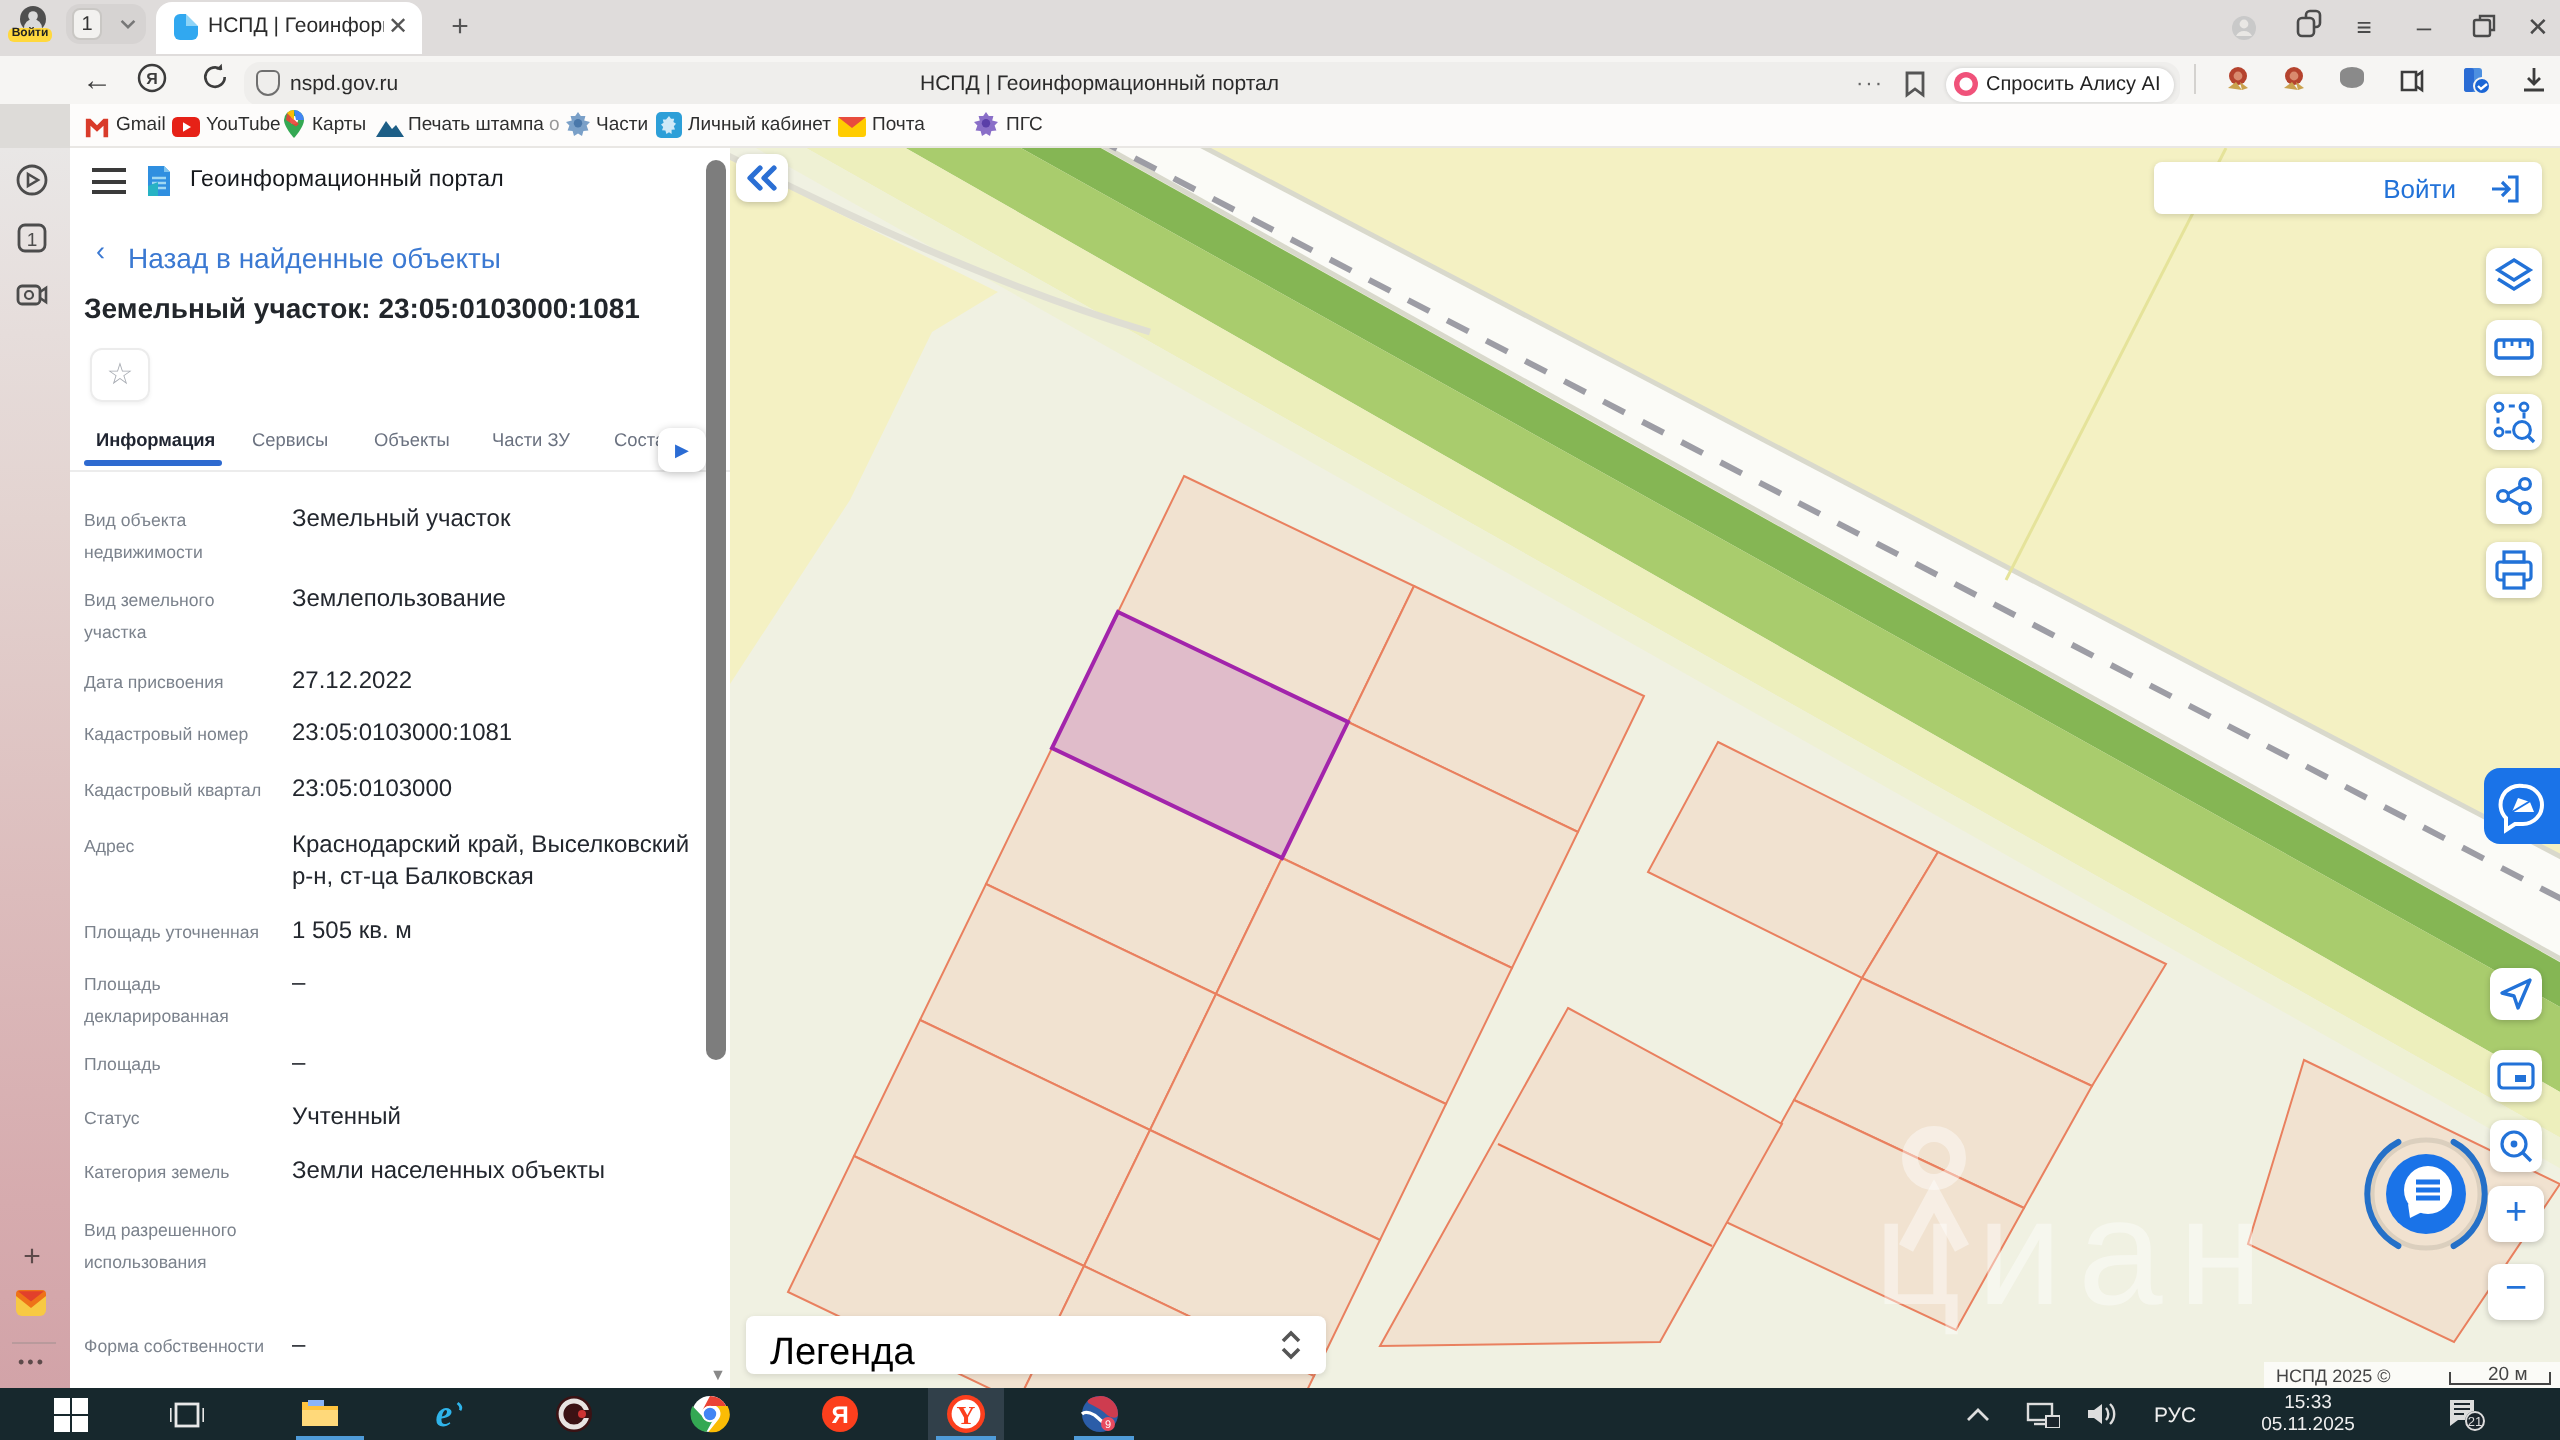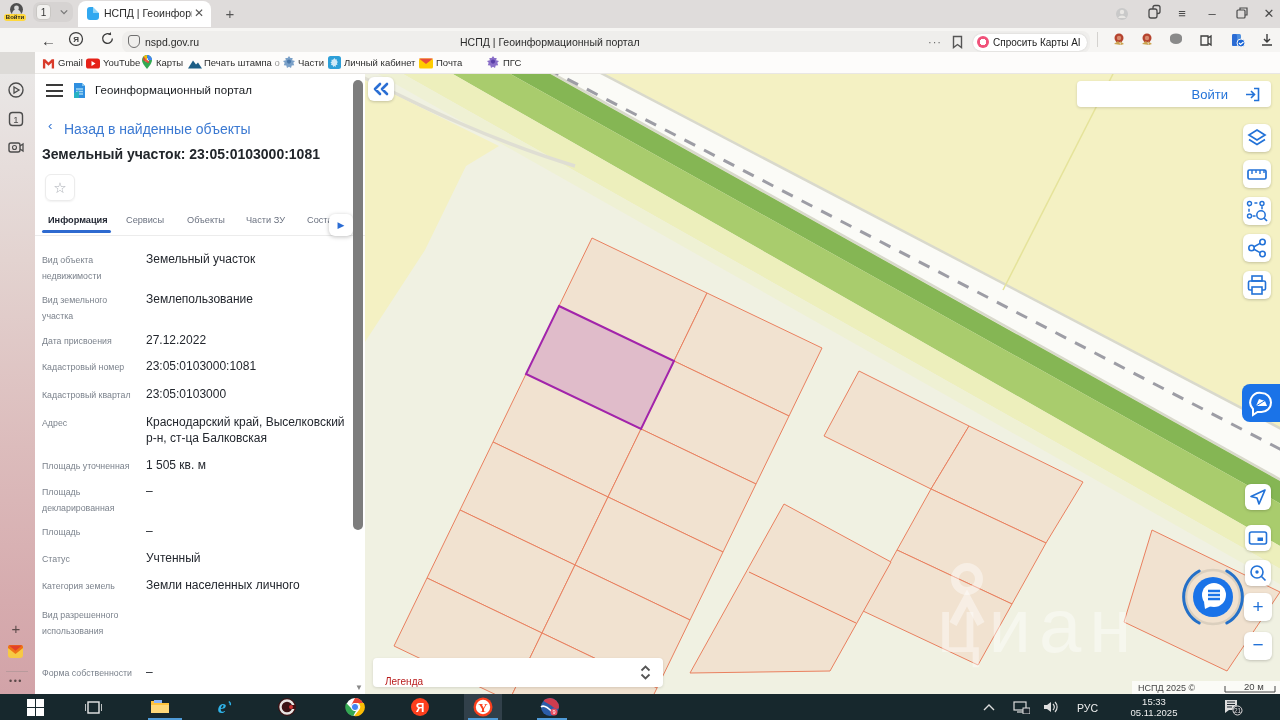--- a/index.html
+++ b/index.html
@@ -117,21 +117,21 @@
  <div class="urlbar">
   <div class="shield"></div>
   <div class="u">nspd.gov.ru</div>
   <div class="title">НСПД | Геоинформационный портал</div>
   <div class="dots3">···</div>
   <svg style="position:absolute;left:830px;top:4px" width="11" height="14" viewBox="0 0 11 14">
           <path d="M1.5 1.5h8v11l-4-3-4 3z" fill="none" stroke="#555" stroke-width="1.4"></path>
         </svg>
   <div class="alice">
           <div class="ring"></div>
-          <div class="t">Спросить Карты AI</div>
+          <div class="t">Спросить Алису AI</div>
         </div>
  </div>
  <div style="position:absolute;left:1097px;top:4px;width:1px;height:15px;background:#d4d2cf"></div>
  <svg class="ext" style="left:1111px" viewBox="0 0 16 16">
         <circle cx="8" cy="6" r="4.5" fill="#b5432e"></circle>
         <circle cx="8" cy="6" r="2.2" fill="#d98a6e"></circle>
         <path d="M3 12l4-3 3 4z" fill="#caa24e"></path>
         <path d="M13 12l-4-3 1 4z" fill="#caa24e"></path>
       </svg>
  <svg class="ext" style="left:1139px" viewBox="0 0 16 16">
@@ -262,21 +262,21 @@
  <div class="val" style="top:341px">Краснодарский край, Выселковский р-н, ст-ца Балковская</div>
  <div class="lbl" style="top:385px">Площадь уточненная</div>
  <div class="val" style="top:384px">1 505 кв. м</div>
  <div class="lbl" style="top:411px">Площадь<br>декларированная</div>
  <div class="val" style="top:410px">–</div>
  <div class="lbl" style="top:451px">Площадь</div>
  <div class="val" style="top:450px">–</div>
  <div class="lbl" style="top:478px">Статус</div>
  <div class="val" style="top:477px">Учтенный</div>
  <div class="lbl" style="top:505px">Категория земель</div>
- <div class="val" style="top:504px">Земли населенных личного</div>
+ <div class="val" style="top:504px">Земли населенных объекты</div>
  <div class="lbl" style="top:534px">Вид разрешенного<br>использования</div>
  <div class="lbl" style="top:592px">Форма собственности</div>
  <div class="val" style="top:591px">–</div>
  <div class="sthumb"></div>
  <div class="sdown">▼</div>
 </div>
 
 <div id="map" style="position:absolute;left:365px;top:74px;width:915px;height:620px;background:#f0f1e2">
 <svg width="915" height="620" viewBox="0 0 915 620" style="position:absolute;left:0;top:0">
  <defs>
@@ -388,21 +388,21 @@
 <svg style="position:absolute;left:812px;top:487px" width="72" height="72" viewBox="0 0 72 72">
  <circle cx="36" cy="36" r="27" fill="none" stroke="#c9bfae" stroke-opacity=".55" stroke-width="2.5"></circle>
  <path d="M22.2 62.0A29.5 29.5 0 0 1 22.2 10.0" fill="none" stroke="#2470c8" stroke-width="3" stroke-linecap="round"></path>
  <path d="M49.8 10.0A29.5 29.5 0 0 1 49.8 62.0" fill="none" stroke="#2470c8" stroke-width="3" stroke-linecap="round"></path>
  <circle cx="36" cy="36" r="20" fill="#1a73e8"></circle>
  <circle cx="37" cy="34" r="12" fill="#fff"></circle>
  <path d="M27 41l1 7 8-4z" fill="#fff"></path>
  <path d="M31 30h12M31 34h12M31 38h12" stroke="#1a73e8" stroke-width="2.4"></path>
 </svg>
 <div style="position:absolute;left:8px;top:584px;width:290px;height:29px;background:#fff;border-radius:4px;box-shadow:0 1px 3px rgba(0,0,0,.12)">
- <span style="position:absolute;left:12px;top:18px;font-size:10px;color:#b91c1c">Легенда</span>
+ <span style="position:absolute;left:12px;top:8px;font-size:19px;color:#000000">Легенда</span>
  <svg style="position:absolute;right:12px;top:7px" width="11" height="15" viewBox="0 0 11 15">
           <path d="M1.5 5.5L5.5 1.5 9.5 5.5M1.5 9.5L5.5 13.5 9.5 9.5" fill="none" stroke="#555" stroke-width="1.8"></path>
         </svg>
 </div>
 <div style="position:absolute;left:767px;top:607px;width:148px;height:13px;background:rgba(255,255,255,.72)">
  <span style="position:absolute;left:6px;top:2px;font-size:9px;color:#454545">НСПД 2025 ©</span>
  <svg style="position:absolute;right:4px;top:1px" width="52" height="11" viewBox="0 0 52 11">
           <path d="M1 4v6h50V4" fill="none" stroke="#454545" stroke-width="1"></path>
           <text x="20" y="8" font-size="9.5" fill="#454545" font-family="Liberation Sans">20 м</text>
         </svg>

